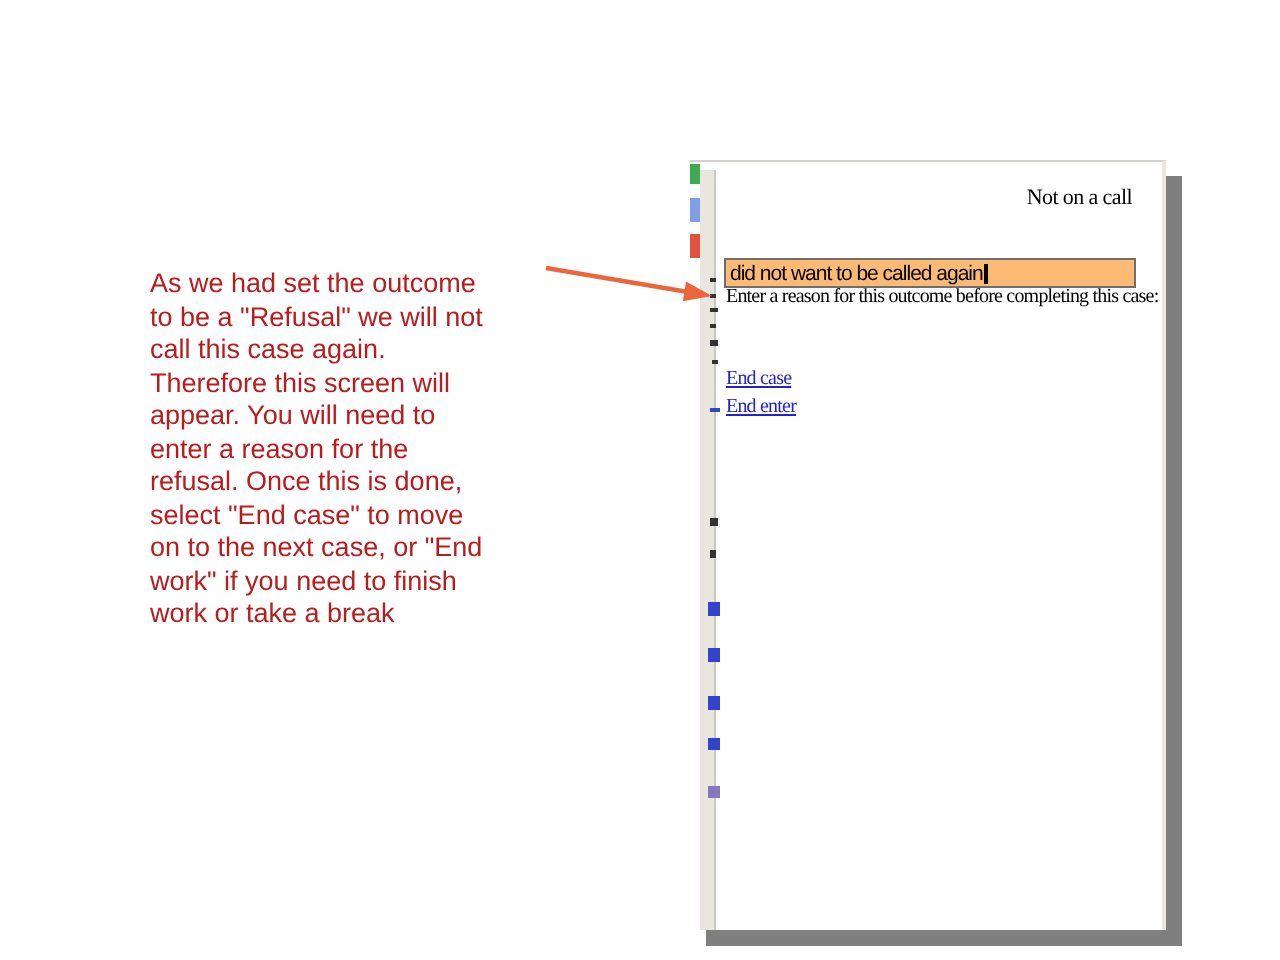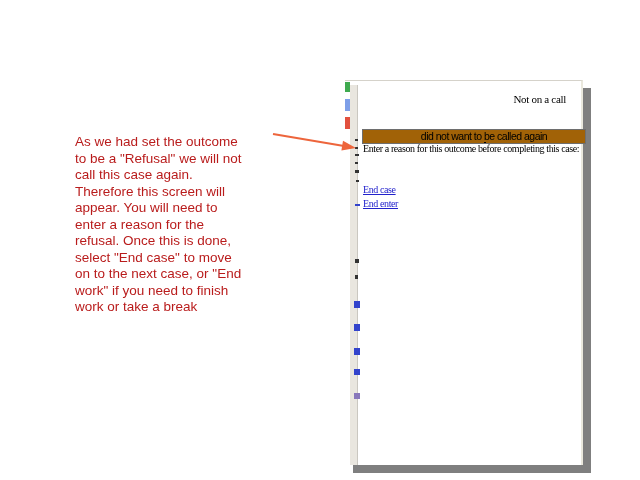--- a/index.html
+++ b/index.html
@@ -43,22 +43,22 @@
     font-family:"Liberation Serif", serif; font-size:11px; color:#000;
     letter-spacing:-0.3px;
   }
   .dlg-prompt {
     position:absolute; left:18px; top:33px; width:222px;
     font-family:"Liberation Serif", serif; font-size:10px; line-height:13.5px;
     color:#000; letter-spacing:-0.4px;margin-top:28px;
   }
   .textbox {
     position:absolute; left:17px; top:48px; width:202px; height:13px;
-    background:#a16207; border:1px solid #6e6e6e;
-    display:flex; align-items:center; padding-left:20px; box-sizing:content-box;flex-direction:column;
+    background:#fdba74; border:1px solid #6e6e6e;
+    display:flex; align-items:center; padding-left:2px; box-sizing:content-box;
   }
   .textbox span {
     font-family:"Liberation Sans", sans-serif; font-size:10.5px;
     letter-spacing:-0.5px; color:#000; white-space:nowrap;
   }
   .caret { width:2px; height:10px; background:#000; margin-left:1px; }
   .lnk {
     position:absolute; left:18px;
     font-family:"Liberation Serif", serif; font-size:10px; line-height:12px;
     letter-spacing:-0.4px; color:var(--link,#2222cc);

